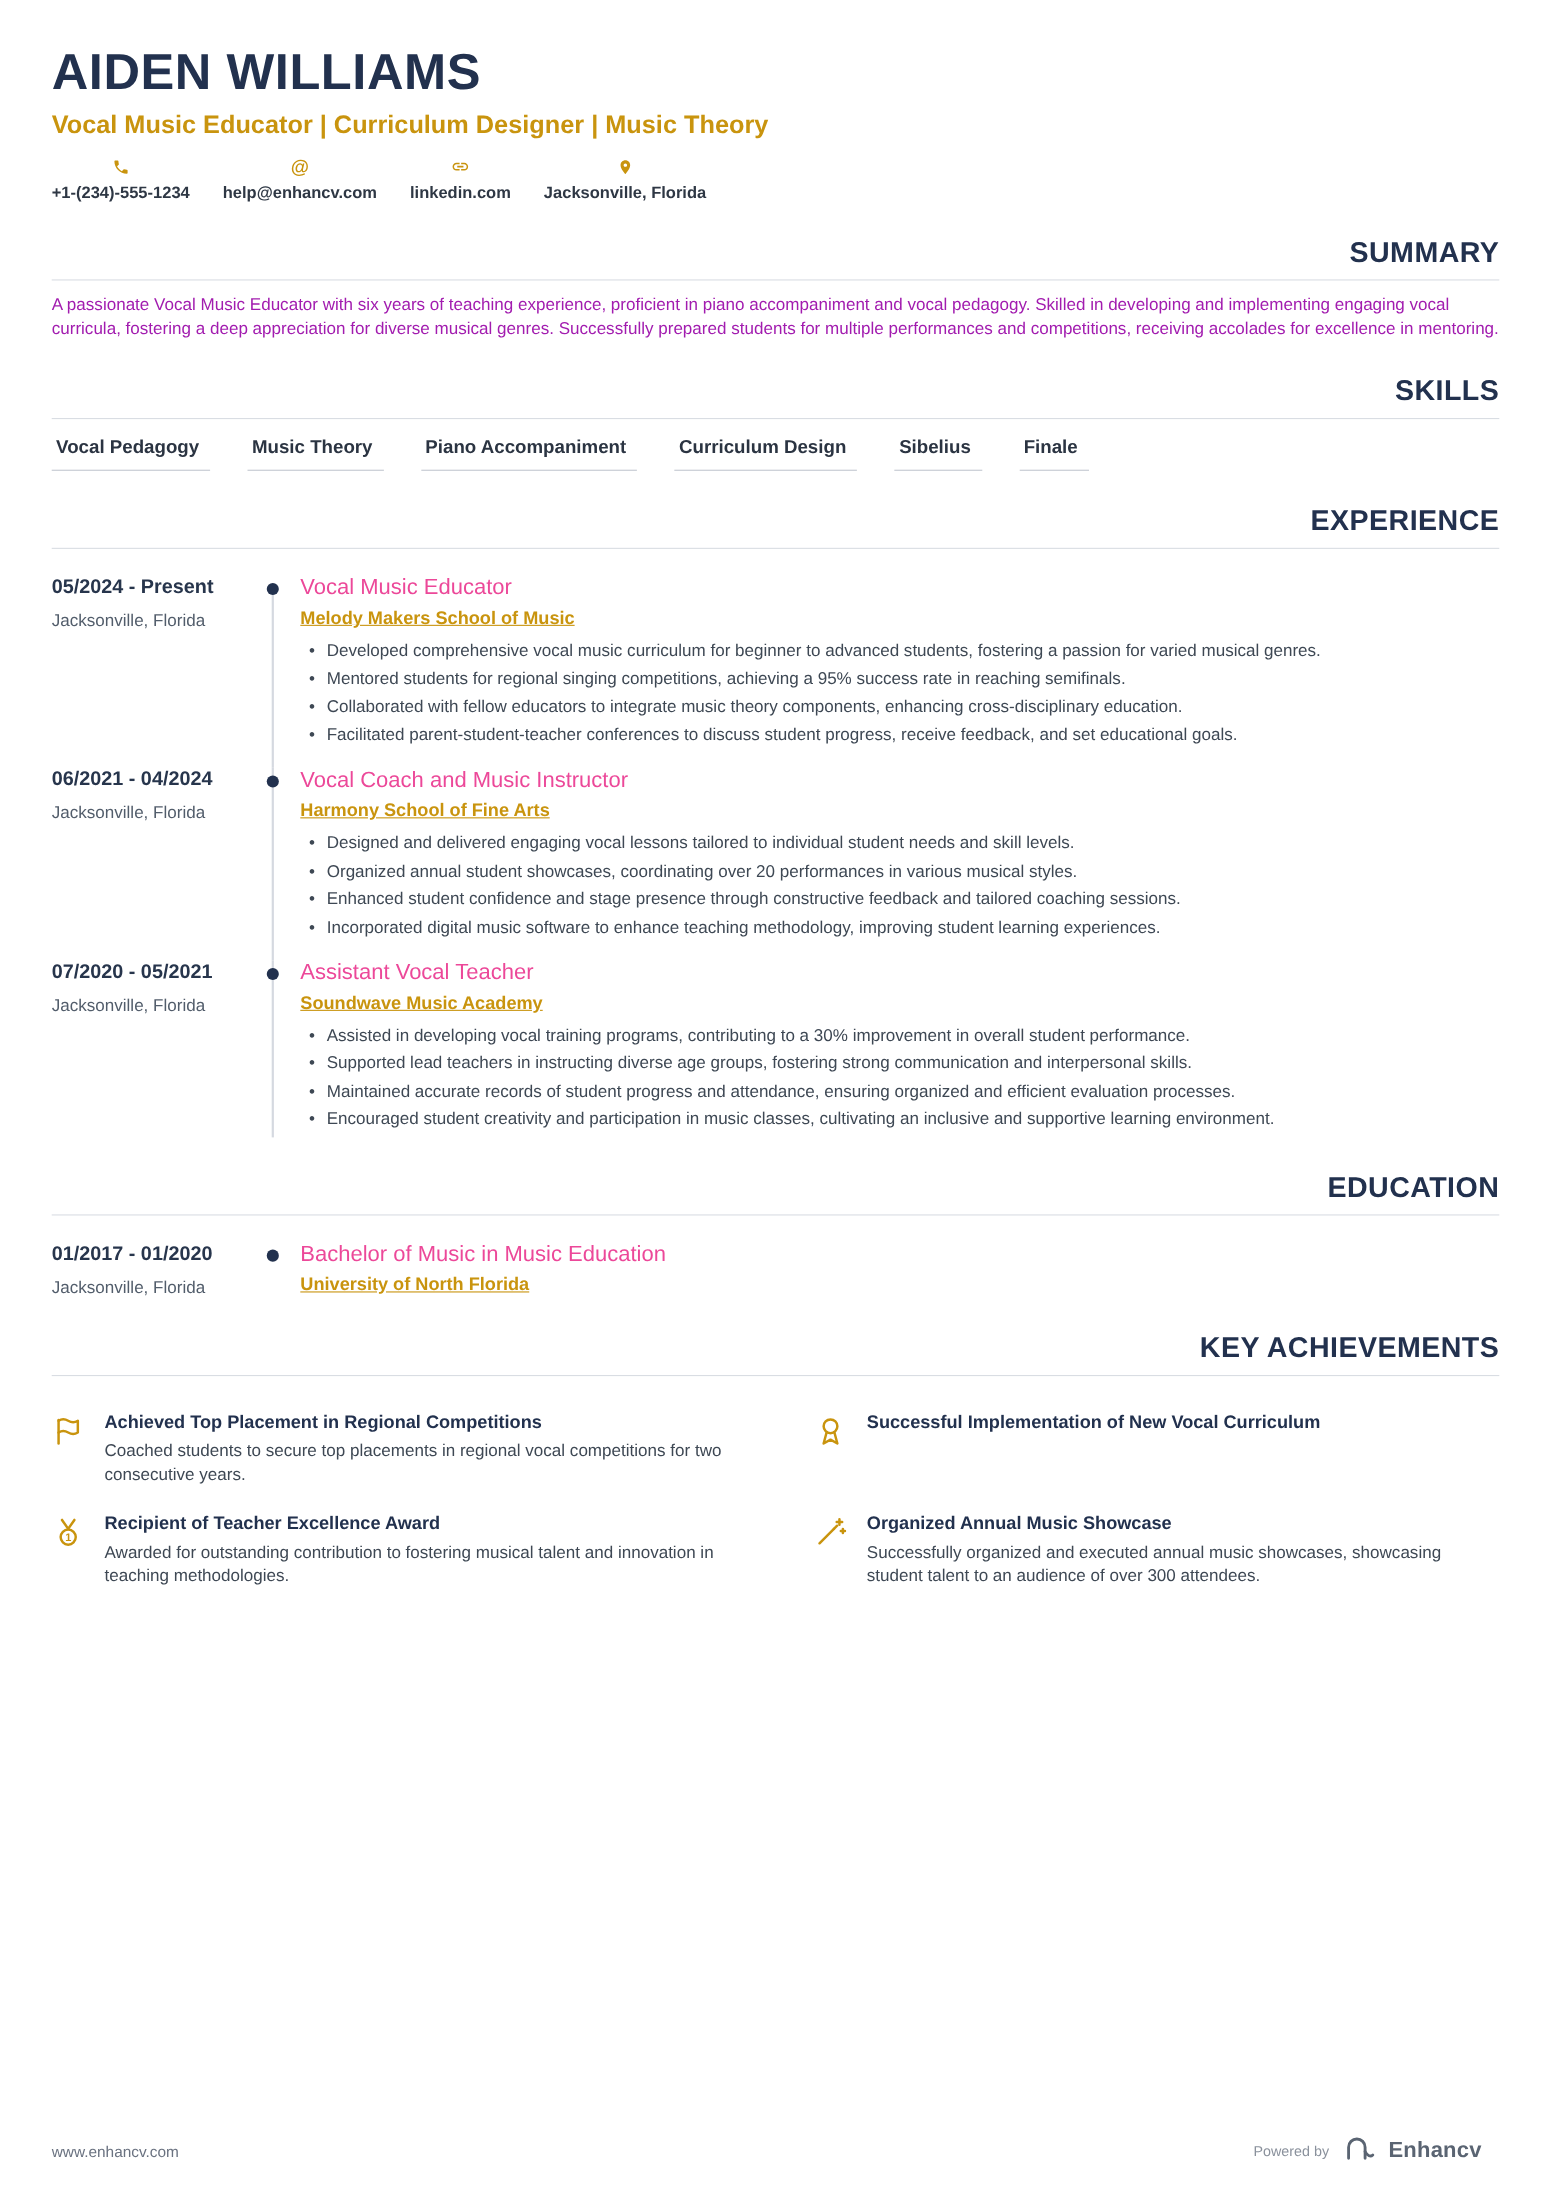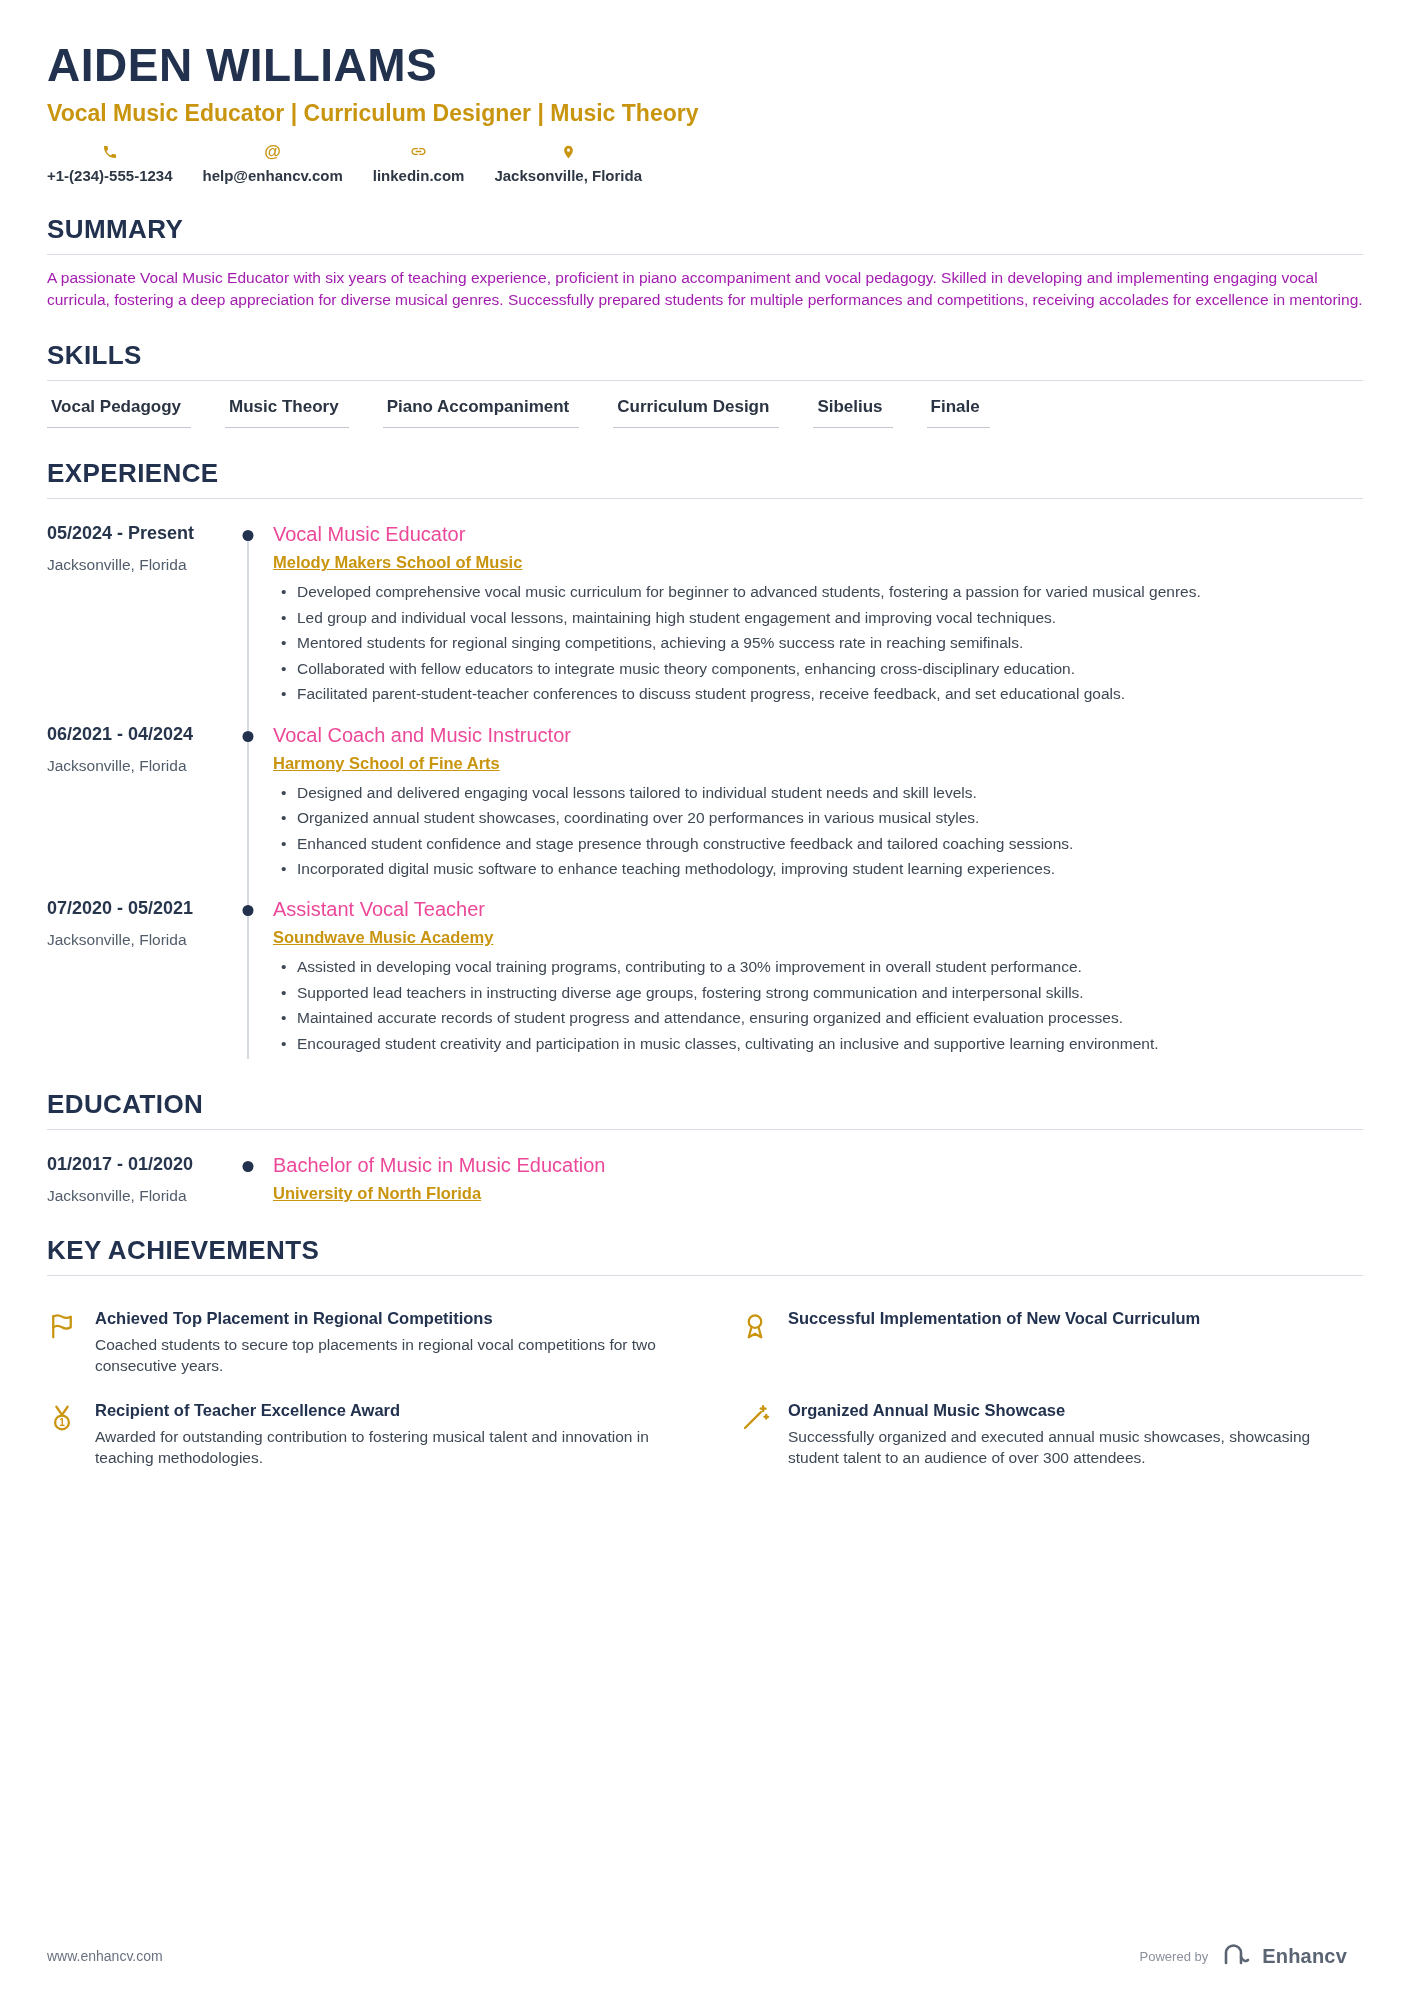--- a/index.html
+++ b/index.html
@@ -16,21 +16,21 @@
   .job-title { font-size:23px; font-weight:700; color:#C9940E; margin-top:8px; }
   .contact-row { display:flex; align-items:center; gap:30px; margin-top:16px; }
   .contact-item { display:flex; align-items:center; gap:7px; font-size:15px; font-weight:700; color:#2E3744;flex-direction:column; }
   .contact-item svg { display:block; }
   .at-glyph { color:#C9940E; font-weight:800; font-size:17px; line-height:1; }
 
   
   .section { margin-top:30px; }
   .section-heading {
     font-size:26px; font-weight:800; color:#22314E; letter-spacing:0.4px;
-    padding-bottom:9px; border-bottom:1px solid #D9DDE3;
+    padding-bottom:9px; border-bottom:1px solid #D9DDE3;text-align:right;
   }
 
   
   .summary-text { margin-top:12px; font-size:15.5px; line-height:1.4; color:#a21caf; }
 
   
   .skills-row { display:flex; flex-wrap:wrap; gap:34px; margin-top:16px; }
   .skill-item {
     font-size:17px; font-weight:700; color:#2B3442;
     padding:0 10px 10px 4px; border-bottom:1px solid #C3C8D0;
@@ -143,21 +143,20 @@
         </div>
         <div class="timeline">
           <span class="tl-line"></span>
           <span class="tl-dot"></span>
         </div>
         <div class="entry-content">
           <div class="entry-title">Vocal Music Educator</div>
           <div class="entry-company">Melody Makers School of Music</div>
           <ul class="bullets">
             <li>Developed comprehensive vocal music curriculum for beginner to advanced students, fostering a passion for varied musical genres.</li>
-            <li>Led group and individual vocal lessons, maintaining high student engagement and improving vocal techniques.</li>
             <li>Mentored students for regional singing competitions, achieving a 95% success rate in reaching semifinals.</li>
             <li>Collaborated with fellow educators to integrate music theory components, enhancing cross-disciplinary education.</li>
             <li>Facilitated parent-student-teacher conferences to discuss student progress, receive feedback, and set educational goals.</li>
           </ul>
         </div>
       </div>
 
       <div class="entry">
         <div>
           <div class="entry-dates">06/2021 - 04/2024</div>

